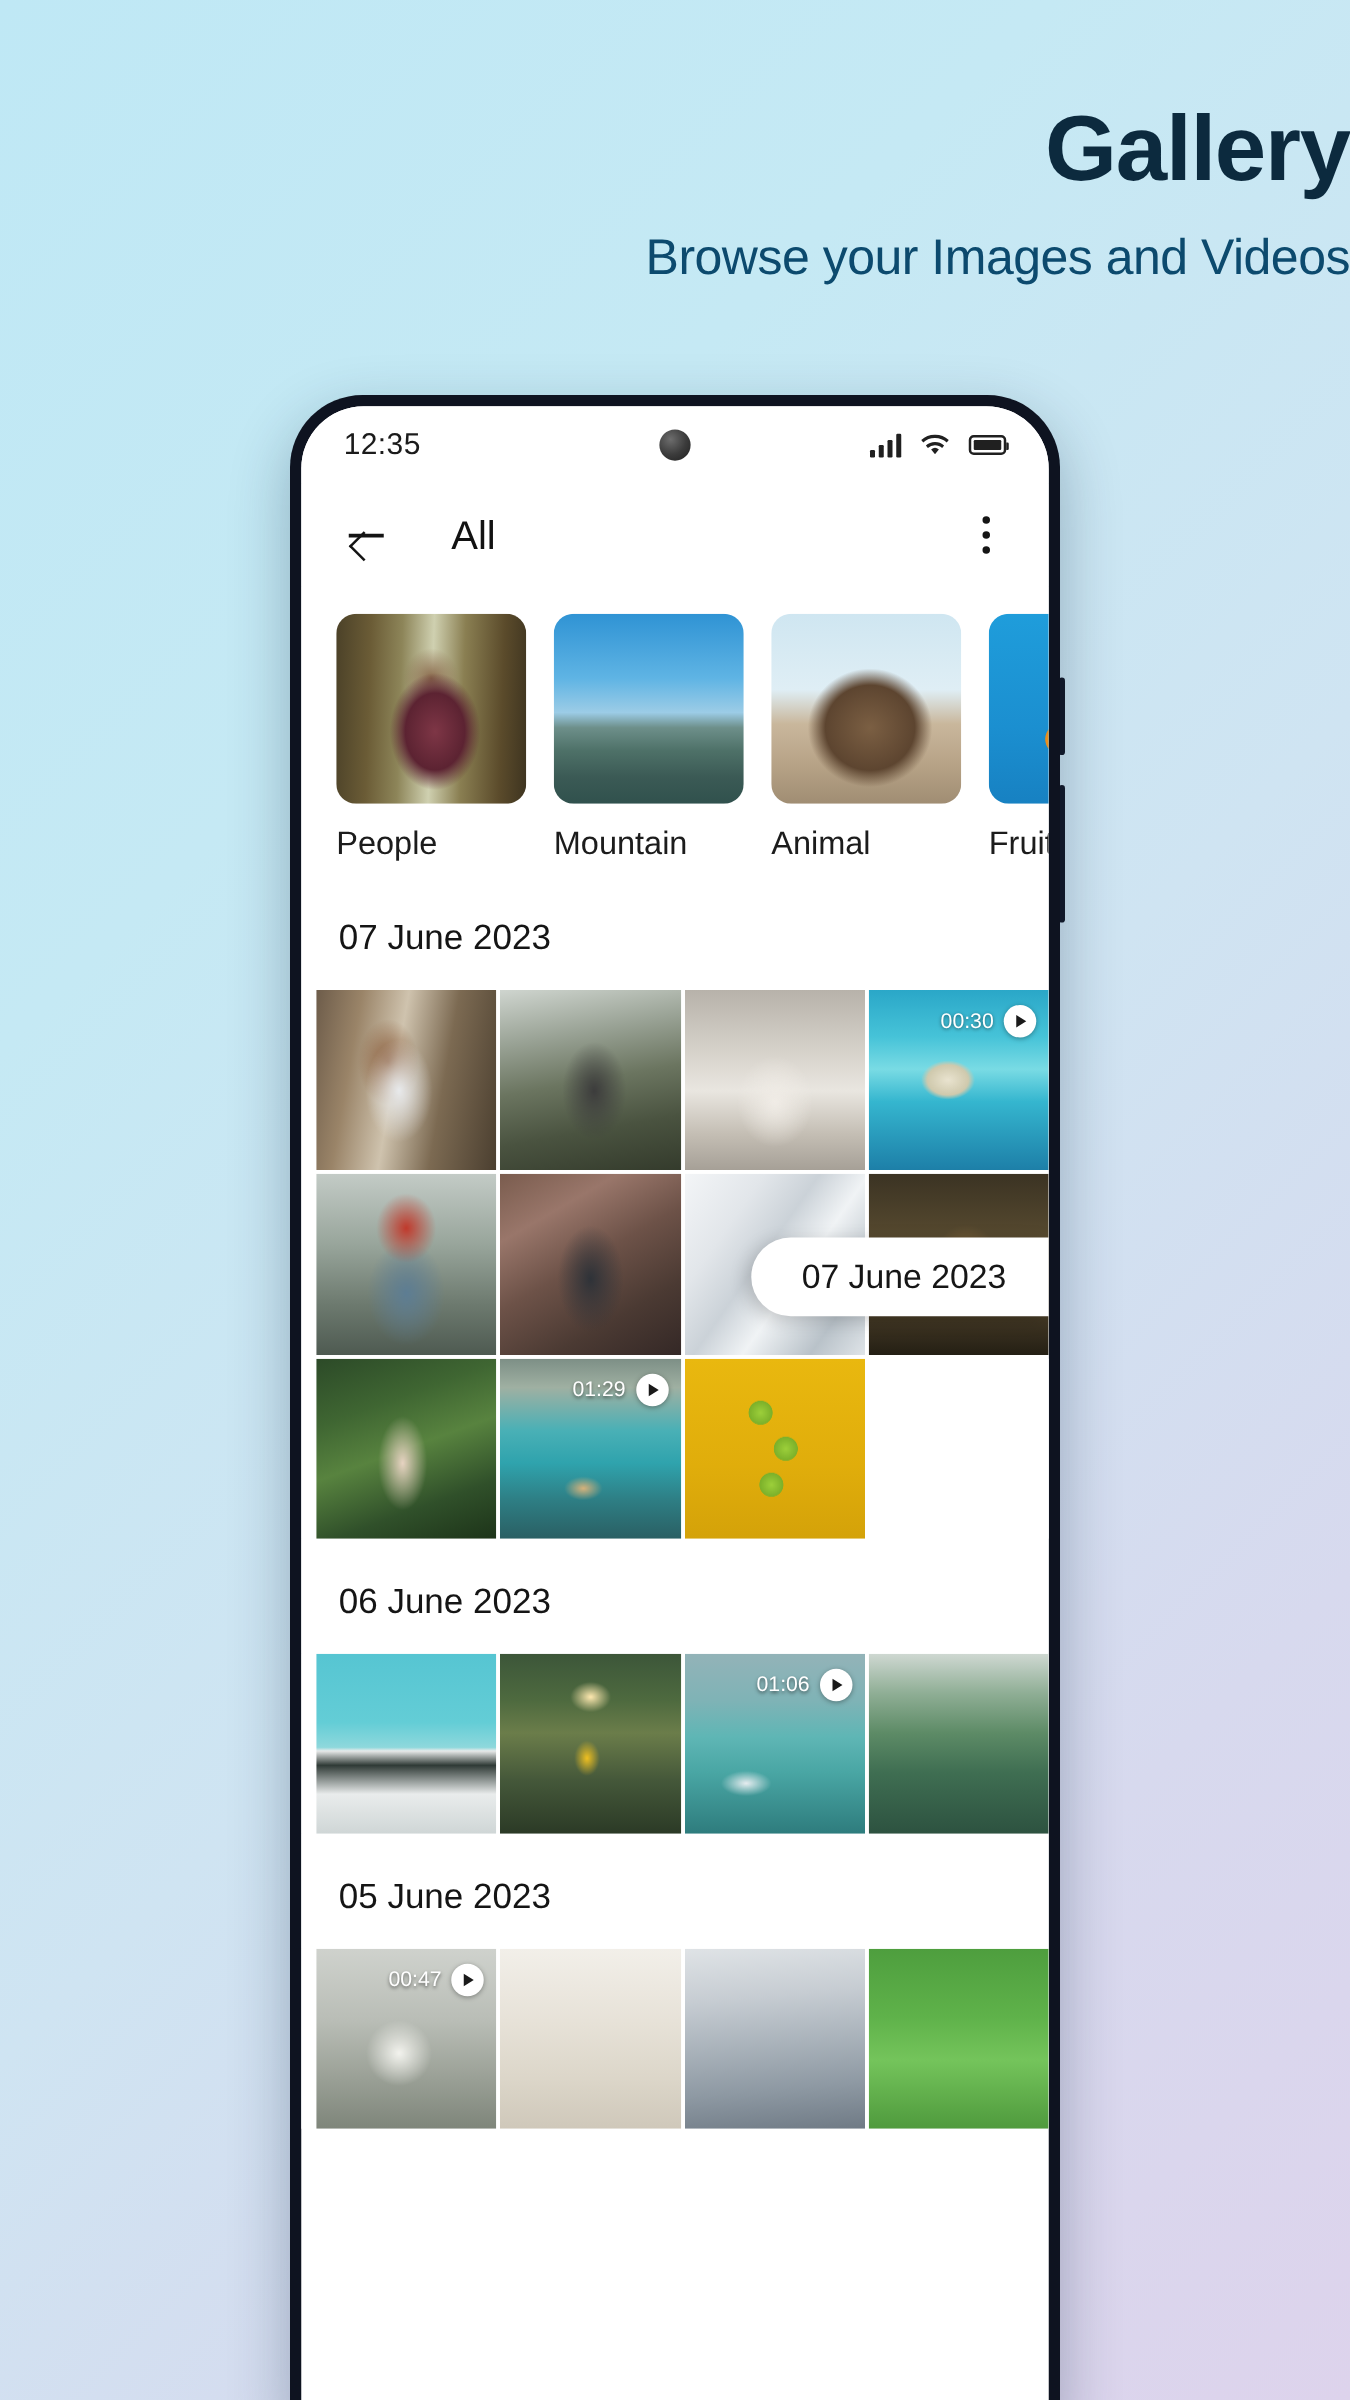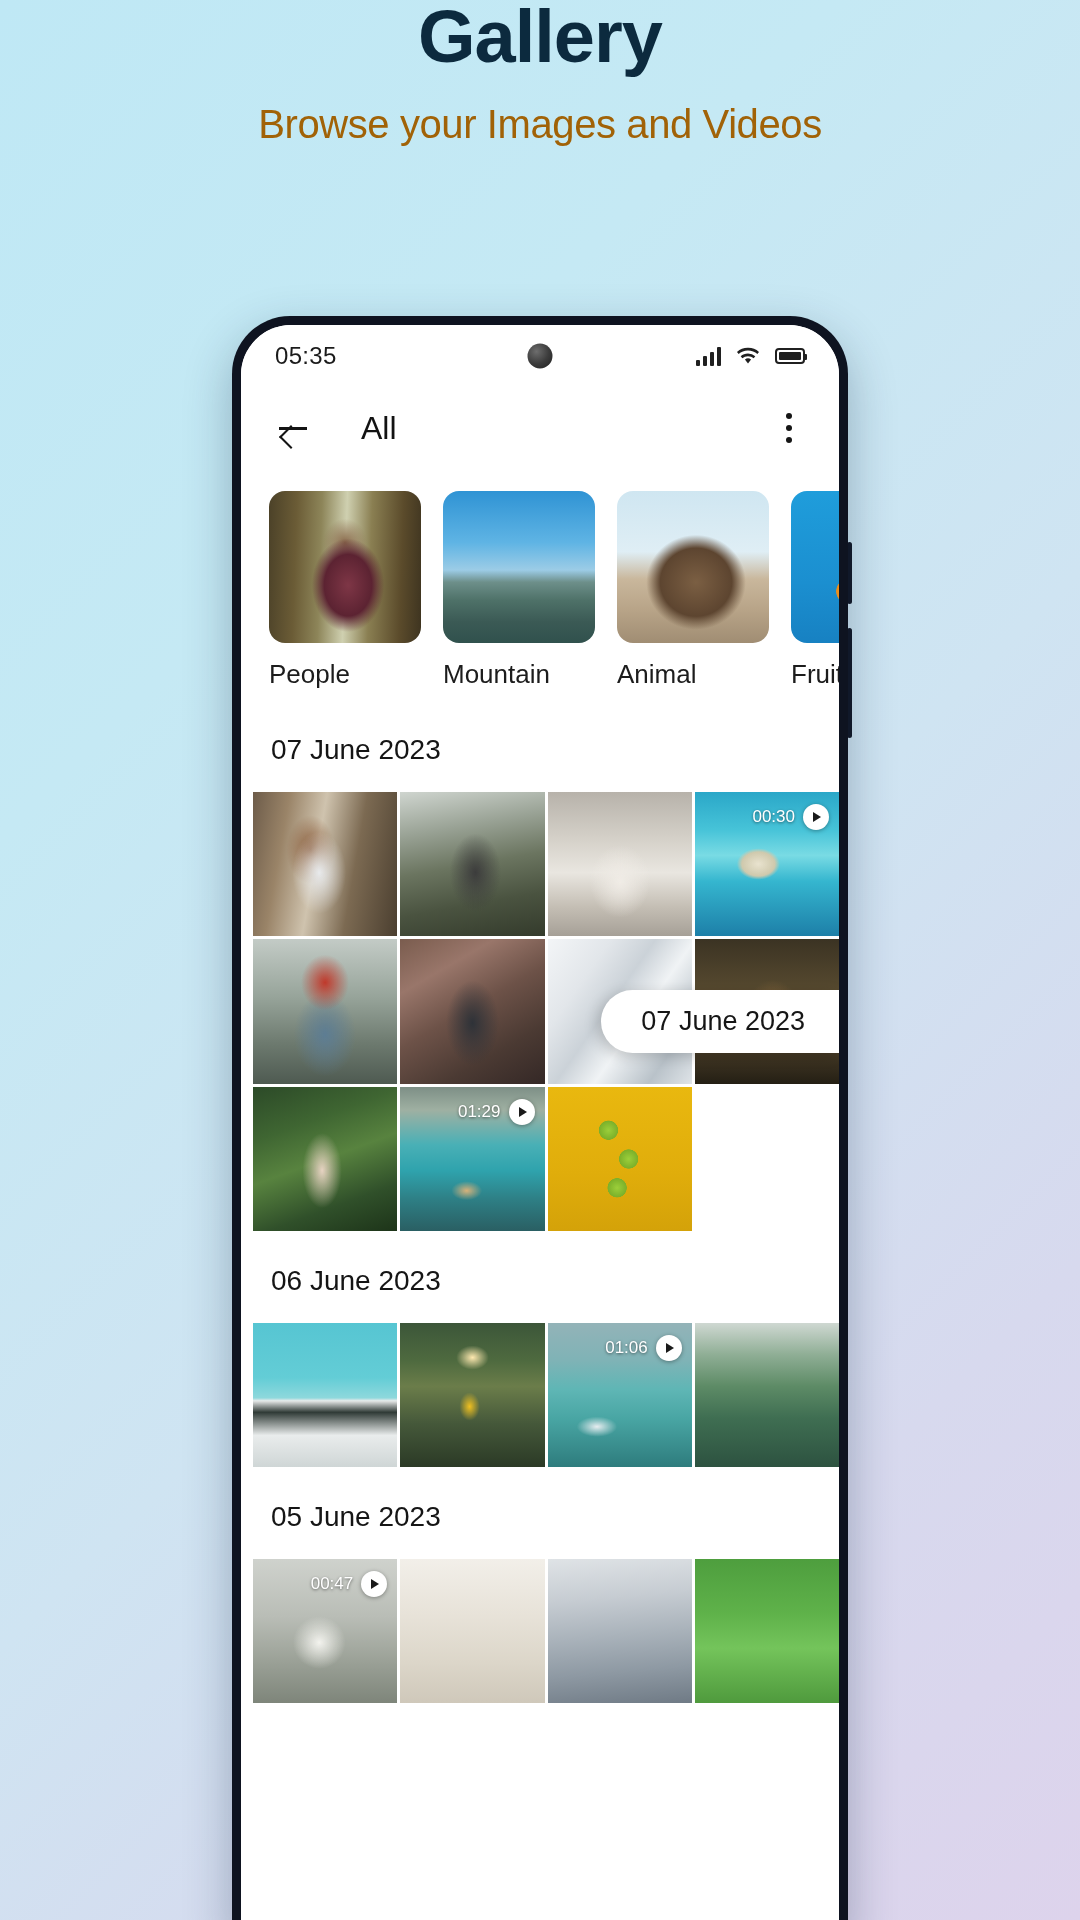--- a/index.html
+++ b/index.html
@@ -4,27 +4,27 @@
 <style>
   * { margin:0; padding:0; box-sizing:border-box; }
   html,body { width:1080px; height:1920px; overflow:hidden; }
   body {
     font-family:"Liberation Sans", sans-serif;
     background:linear-gradient(135deg,#bfe8f5 0%,#c5e9f4 28%,#cfe4f2 55%,#d7d9ee 78%,#ddd3ec 100%);
     position:relative;
   }
 
   
-  .promo { text-align:center; }
+  .promo { text-align:right; padding-top:82px; }
   .promo-title {
     font-size:74px; font-weight:700; letter-spacing:-1px;
     color:#0c2a3e; line-height:1.0;
   }
   .promo-sub {
-    font-size:40px; font-weight:400; color:#a16207;
+    font-size:40px; font-weight:400; color:#0c4a6e;
     margin-top:28px; letter-spacing:-0.4px;
   }
 
   
   .phone-wrap {
     position:absolute; left:50%; transform:translateX(-50%);
     top:316px; width:616px; height:1620px;
   }
   .phone {
     position:absolute; inset:0;
@@ -196,21 +196,21 @@
 </div>
 
 <div class="phone-wrap">
   <div class="side-btn b1"></div>
   <div class="side-btn b2"></div>
 
   <div class="phone">
     <div class="phone-inner">
 
       <div class="statusbar">
-        <div class="status-time">05:35</div>
+        <div class="status-time">12:35</div>
         <div class="punch"></div>
         <div class="status-right">
           <span class="sig">
               <i></i>
               <i></i>
               <i></i>
               <i></i>
             </span>
           <svg width="24" height="19" viewBox="0 0 24 19">
             <path d="M12 16.4l3.1-3.9a4.8 4.8 0 0 0-6.2 0z" fill="#202020"></path>

